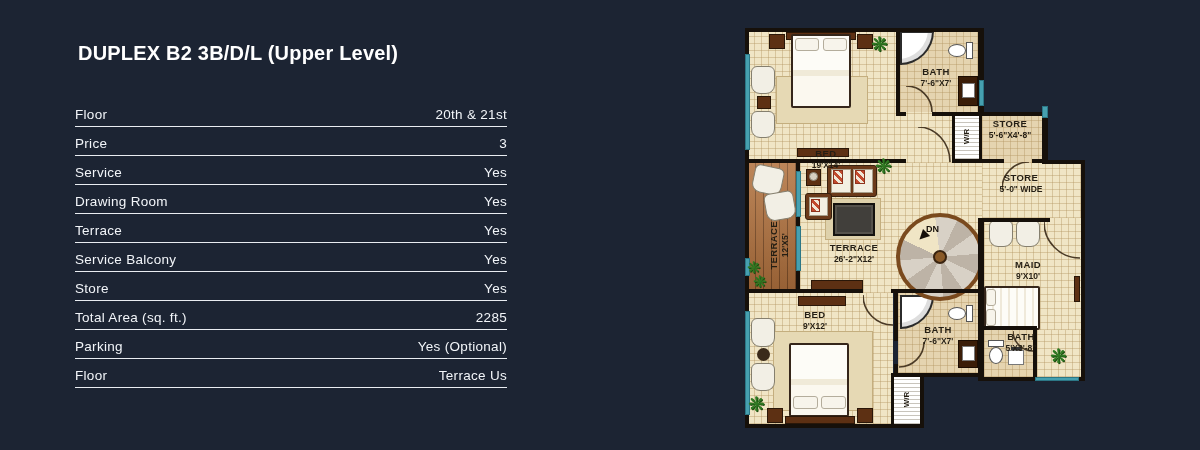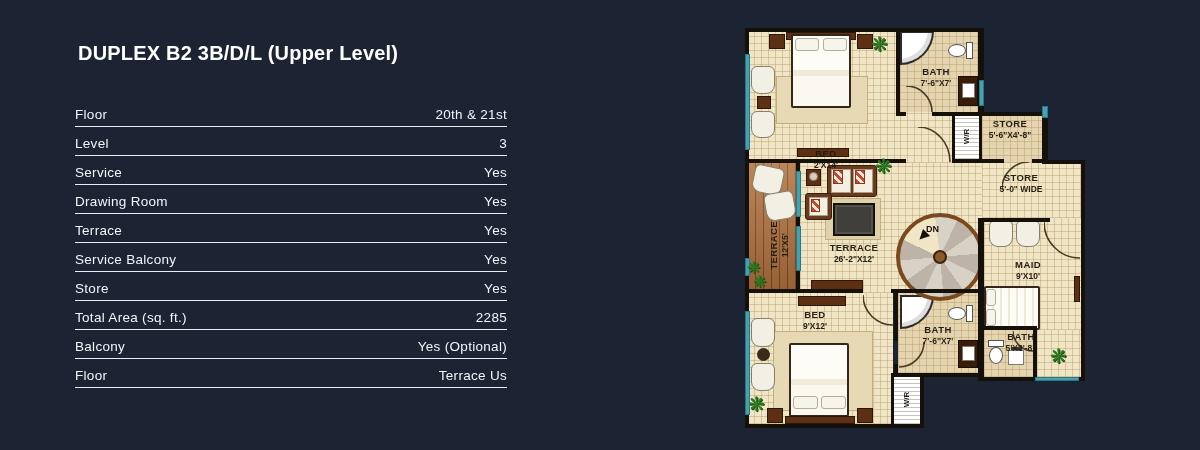--- a/index.html
+++ b/index.html
@@ -80,21 +80,21 @@
 </head>
 <body>
 
 <div class="spec-title">DUPLEX B2 3B/D/L (Upper Level)</div>
 <div class="spec-table">
   <div class="spec-row">
       <span>Floor</span>
       <span class="val">20th &amp; 21st</span>
     </div>
   <div class="spec-row">
-      <span>Level</span>
+      <span>Price</span>
       <span class="val">3</span>
     </div>
   <div class="spec-row">
       <span>Service</span>
       <span class="val">Yes</span>
     </div>
   <div class="spec-row">
       <span>Drawing Room</span>
       <span class="val">Yes</span>
     </div>
@@ -108,21 +108,21 @@
     </div>
   <div class="spec-row">
       <span>Store</span>
       <span class="val">Yes</span>
     </div>
   <div class="spec-row">
       <span>Total Area (sq. ft.)</span>
       <span class="val">2285</span>
     </div>
   <div class="spec-row">
-      <span>Balcony</span>
+      <span>Parking</span>
       <span class="val">Yes (Optional)</span>
     </div>
   <div class="spec-row">
       <span>Floor</span>
       <span class="val">Terrace Us</span>
     </div>
 </div>
 
 <div class="plan">
 
@@ -274,21 +274,21 @@
     </svg>
   <svg class="arc" style="left:154px;top:314px" width="26" height="26">
       <path d="M25 0 A25 25 0 0 1 0 25"></path>
     </svg>
   <svg class="arc" style="left:268px;top:303px" width="21" height="21">
       <path d="M0 0 A20 20 0 0 0 20 20"></path>
     </svg>
 
   <div class="rlabel" style="left:41px;top:120px;width:80px">
     <span class="nm">BED</span>
-    <span class="dm">2'X14'</span>
+    <span class="dm">19'X14'</span>
   </div>
   <div class="rlabel" style="left:151px;top:38px;width:80px">
     <span class="nm">BATH</span>
     <span class="dm">7'-6"X7'</span>
   </div>
   <div class="rlabel" style="left:221px;top:90px;width:88px">
     <span class="nm">STORE</span>
     <span class="dm">5'-6"X4'-8"</span>
   </div>
   <div class="rlabel" style="left:236px;top:144px;width:80px">

